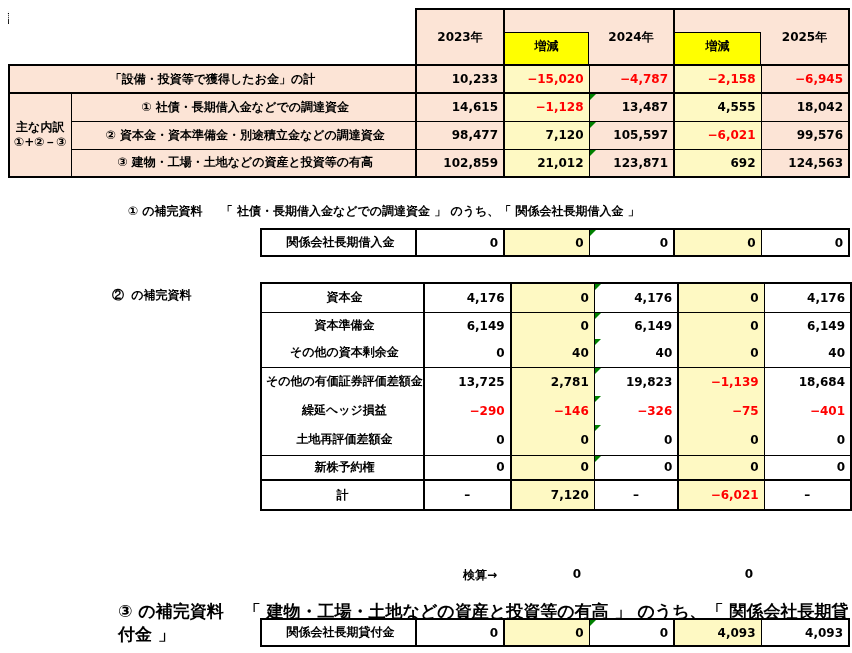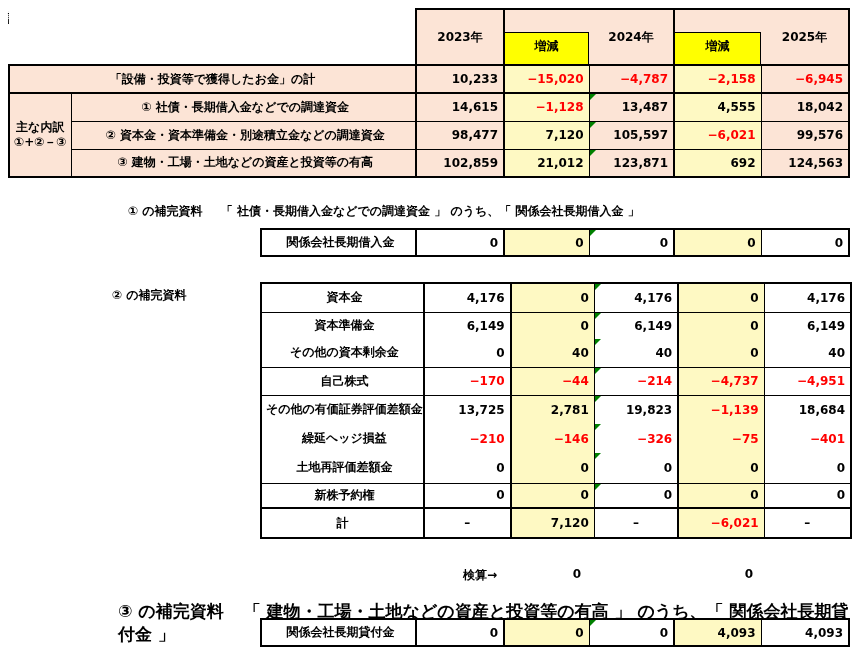--- a/index.html
+++ b/index.html
@@ -137,21 +137,21 @@
     <td class="white lbl vL2 hT2 hB2">関係会社長期借入金</td>
     <td class="white num vL2 hT2 hB2">0</td>
     <td class="yellow num vL2 hT2 hB2">0</td>
     <td class="white num rel vL1 hT2 hB2"><i class="tri"></i><span>0</span></td>
     <td class="yellow num vL2 hT2 hB2">0</td>
     <td class="white num vL1 hT2 hB2 vR2">0</td>
   </tr>
 </tbody>
   </table>
 
-<div class="abs" style="left:112px;top:287px;font-size:12px;">② の補完資料</div>
+<div class="abs" style="left:112px;top:287px;font-size:12px;font-family:Liberation Mono, monospace;">② の補完資料</div>
 
 <table class="abs" style="left:260px;top:282px;">
   <colgroup>
     <col style="width:155px">
       <col style="width:88px">
       <col style="width:85px">
     <col style="width:85px">
       <col style="width:87px">
       <col style="width:88px">
   </colgroup>
@@ -173,39 +173,31 @@
     <td class="white num vL1 vR2">6,149</td>
   </tr>
   <tr style="height:28px">
     <td class="white lbl vL2 hB1">その他の資本剰余金</td>
     <td class="white num vL2 hB1">0</td>
     <td class="yellow num vL2 hB1">40</td>
     <td class="white num rel vL1 hB1"><i class="tri"></i><span>40</span></td>
     <td class="yellow num vL2 hB1">0</td>
     <td class="white num vL1 hB1 vR2">40</td>
   </tr>
-  <tr style="height:28px">
-    <td class="white lbl vL2 hB1">自己株式</td>
-    <td class="white num vL2 hB1 neg">−170</td>
-    <td class="yellow num vL2 hB1 neg">−44</td>
-    <td class="white num rel vL1 hB1 neg"><i class="tri"></i><span>−214</span></td>
-    <td class="yellow num vL2 hB1 neg">−4,737</td>
-    <td class="white num vL1 hB1 vR2 neg">−4,951</td>
-  </tr>
   <tr style="height:29px">
     <td class="white lbl vL2">その他の有価証券評価差額金</td>
     <td class="white num vL2">13,725</td>
     <td class="yellow num vL2">2,781</td>
     <td class="white num rel vL1"><i class="tri"></i><span>19,823</span></td>
     <td class="yellow num vL2 neg">−1,139</td>
     <td class="white num vL1 vR2">18,684</td>
   </tr>
   <tr style="height:29px">
     <td class="white lbl vL2">繰延ヘッジ損益</td>
-    <td class="white num vL2 neg">−210</td>
+    <td class="white num vL2 neg">−290</td>
     <td class="yellow num vL2 neg">−146</td>
     <td class="white num rel vL1 neg"><i class="tri"></i><span>−326</span></td>
     <td class="yellow num vL2 neg">−75</td>
     <td class="white num vL1 vR2 neg">−401</td>
   </tr>
   <tr style="height:30px">
     <td class="white lbl vL2 hB1">土地再評価差額金</td>
     <td class="white num vL2 hB1">0</td>
     <td class="yellow num vL2 hB1">0</td>
     <td class="white num rel vL1 hB1"><i class="tri"></i><span>0</span></td>

